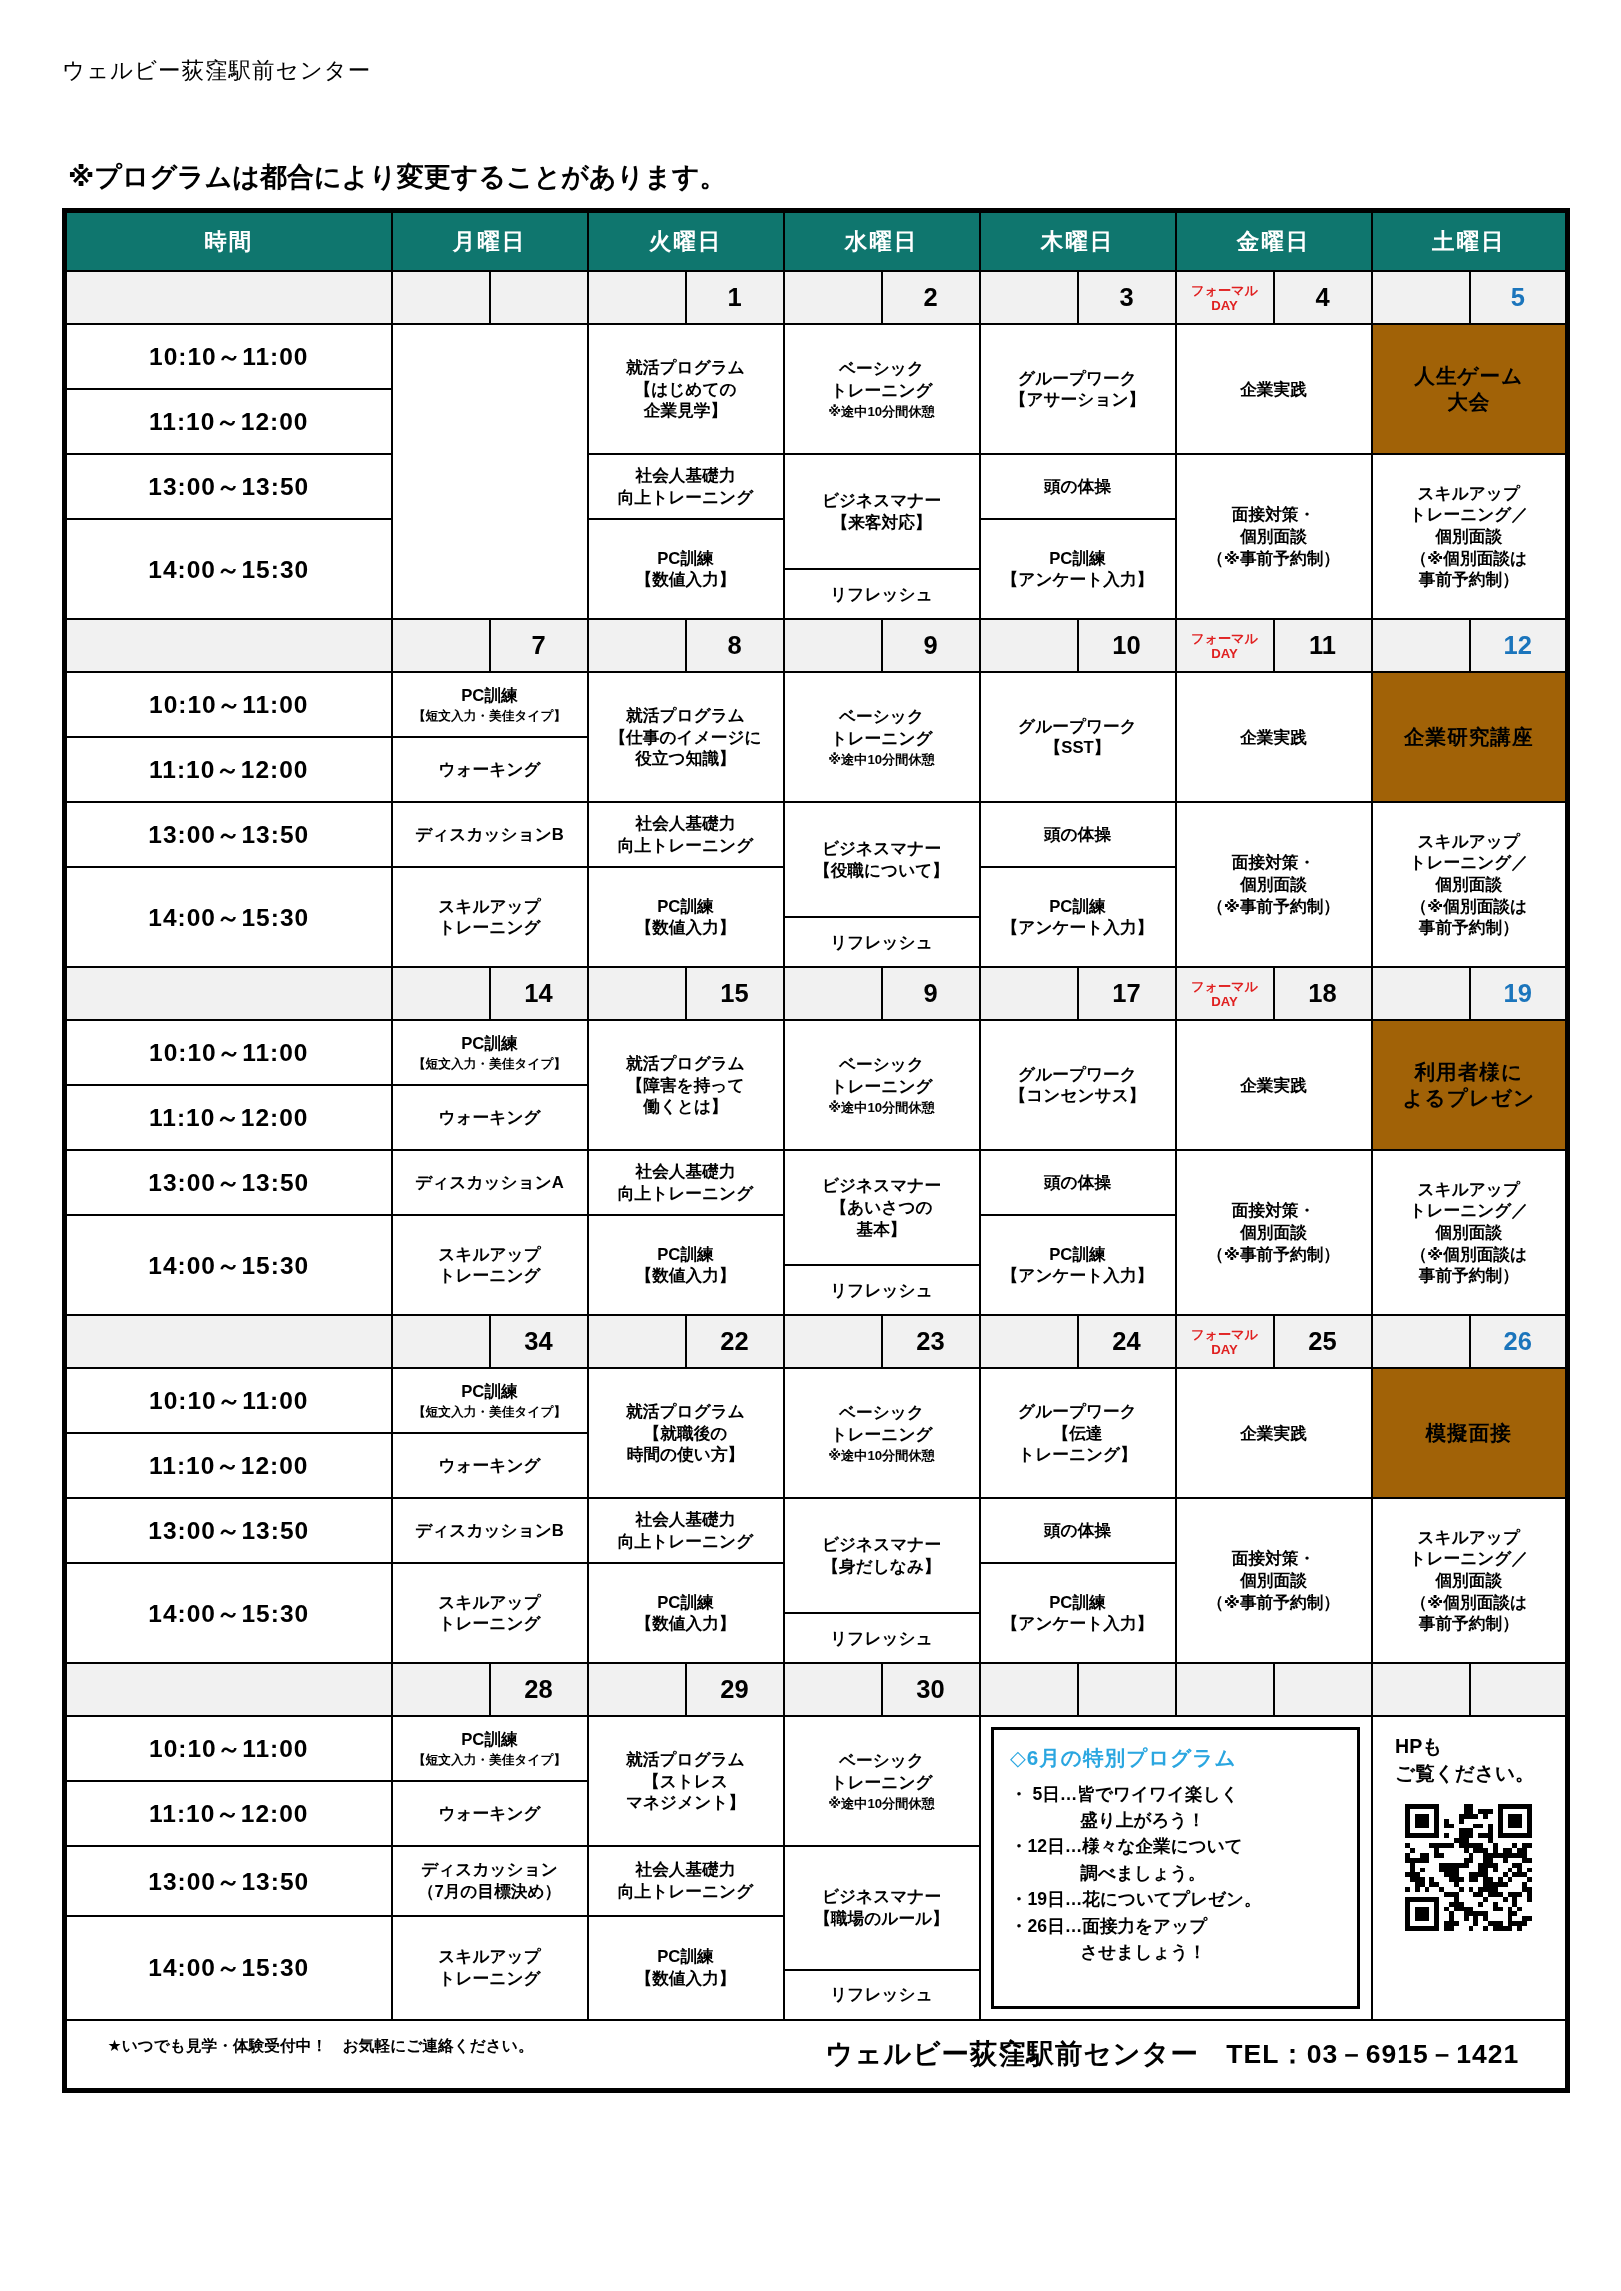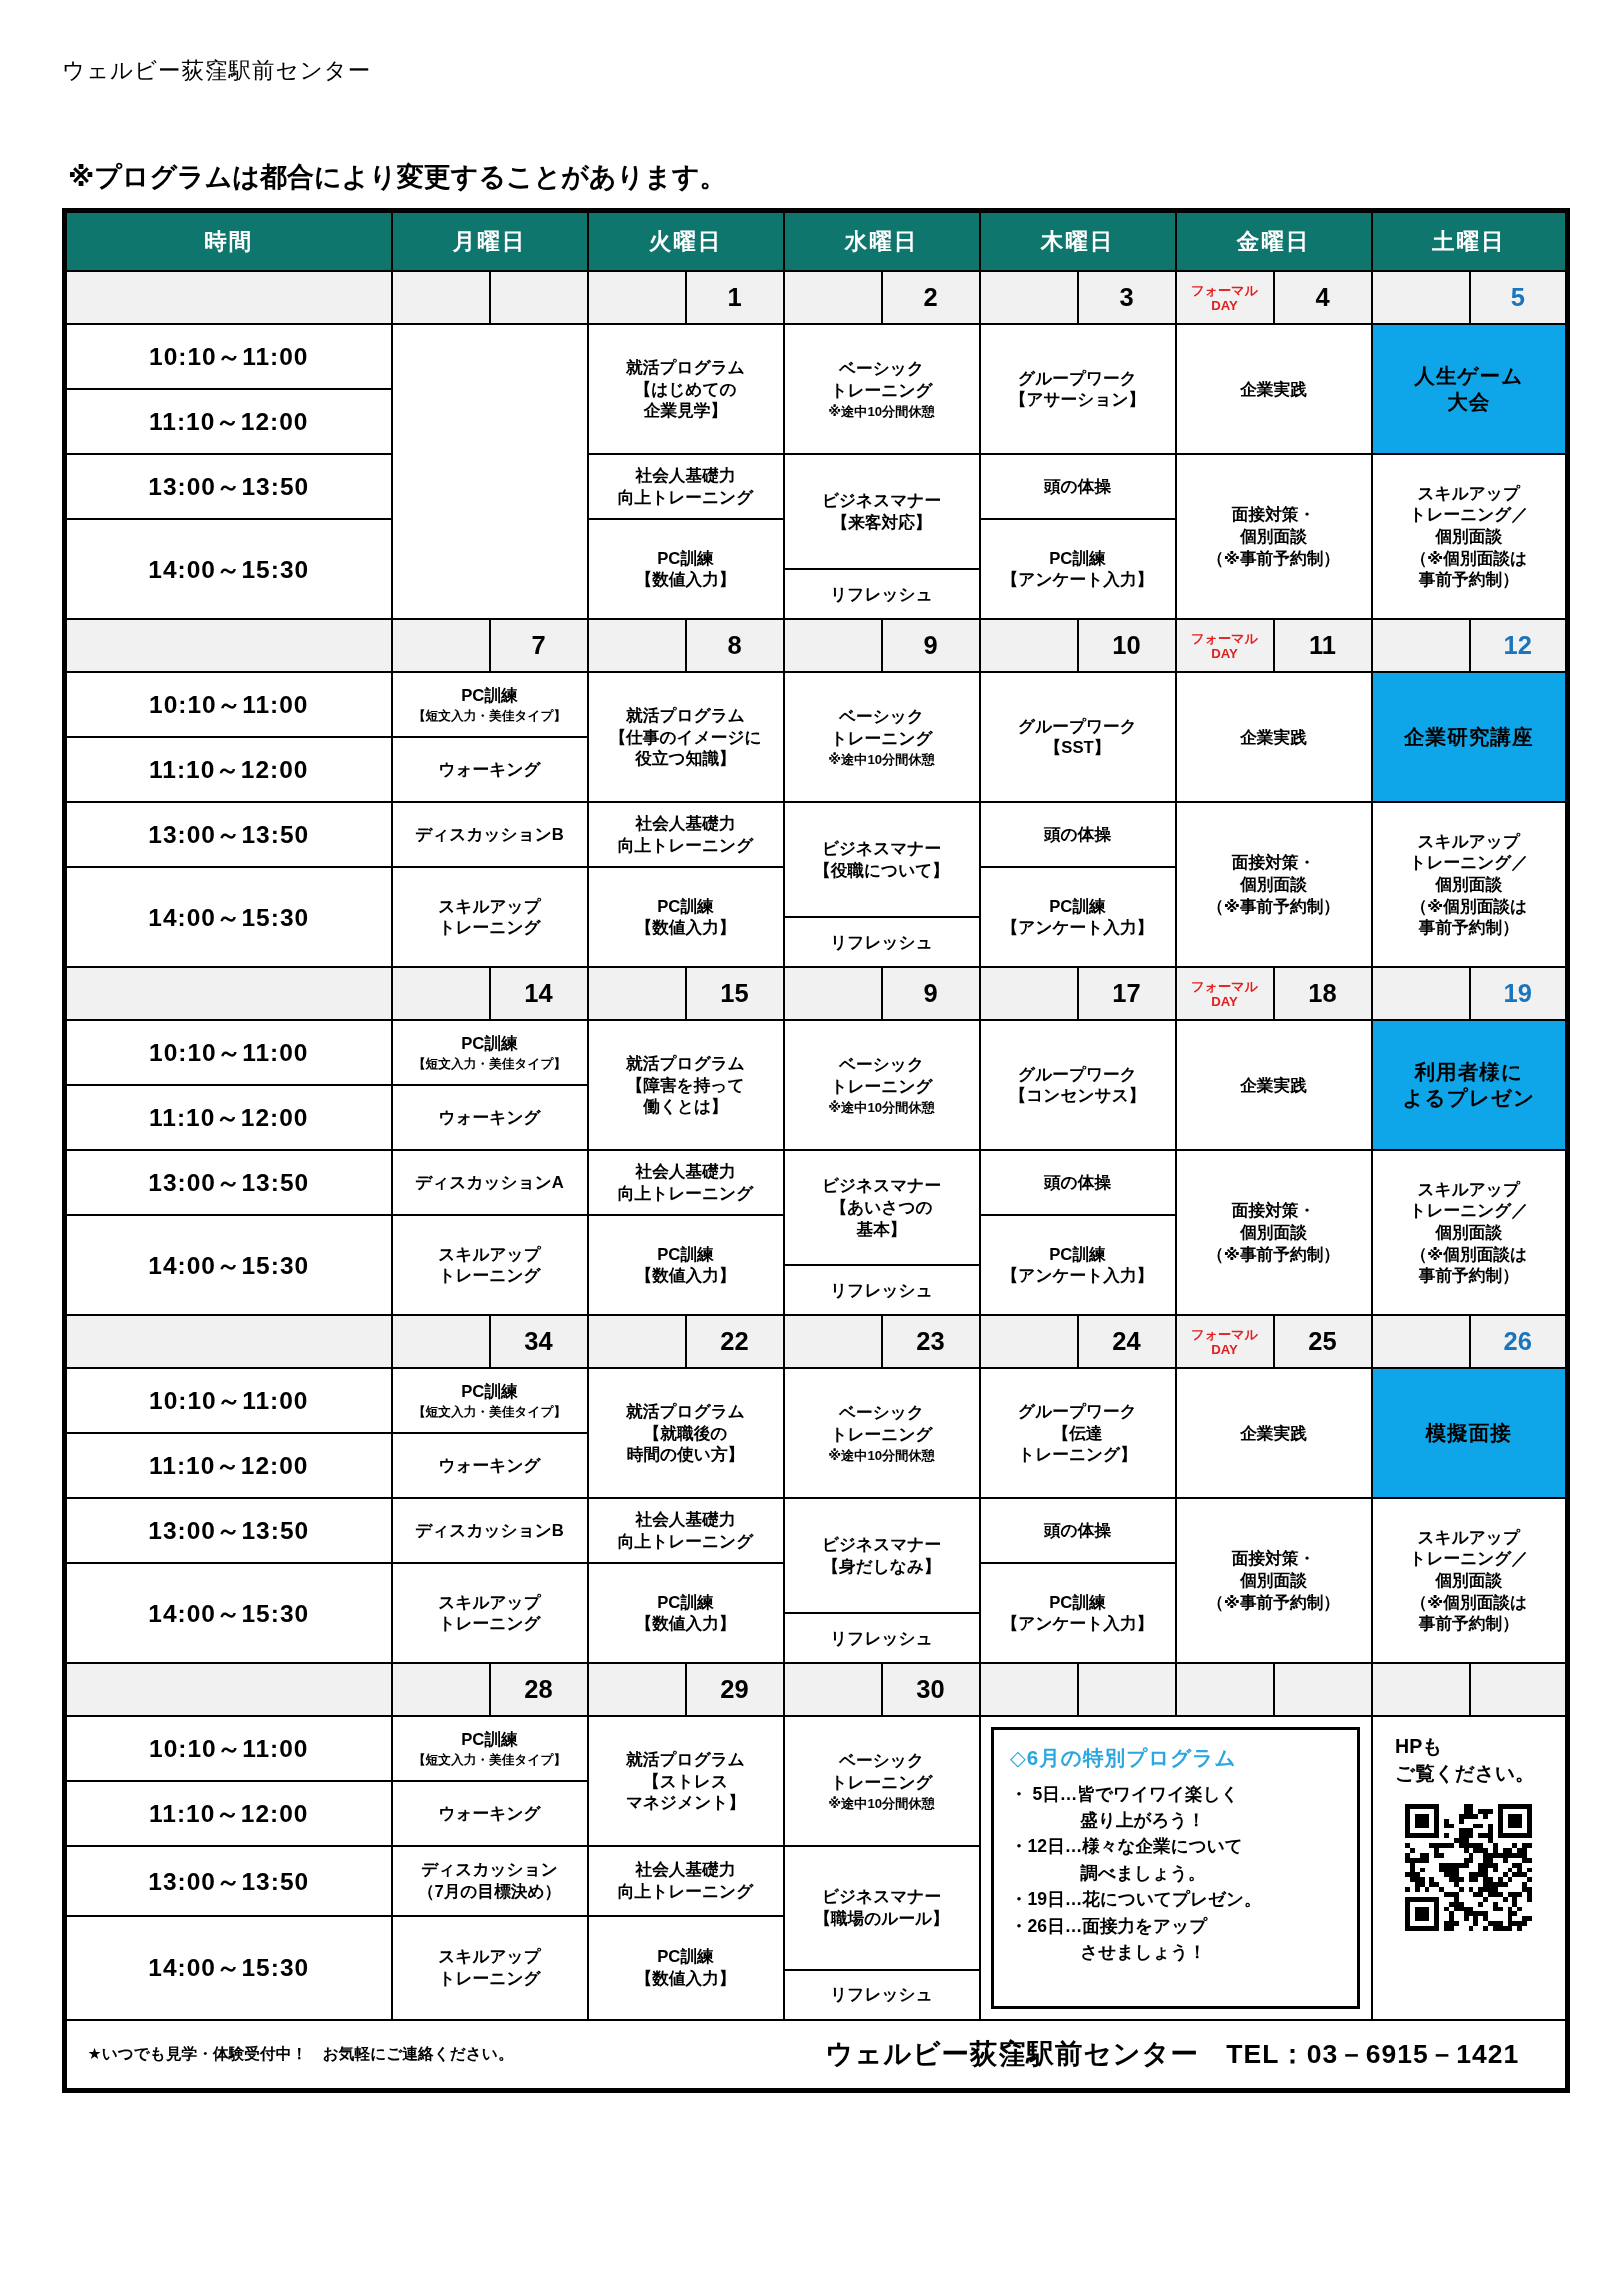--- a/index.html
+++ b/index.html
@@ -21,39 +21,39 @@
   thead th{background:#0f766e;color:#fff;font-size:22.5px;font-weight:700;height:55px;letter-spacing:2px;}
   tr.daterow td{background:#f1f1f1;height:49px;}
   tr.r1,tr.r2,tr.r3{height:65px;}
   tr.r4a,tr.r4b{height:50px;}
 
   .time{font-size:24.5px;font-weight:700;letter-spacing:1px;}
   .prog{font-size:16.7px;font-weight:600;}
   .prog .main{display:block;white-space:pre-line;line-height:1.3;}
   .prog .sub{display:block;font-size:12.7px;font-weight:600;margin-top:1px;}
   .prog .rnote{display:block;font-size:13.2px;font-weight:600;margin-top:1px;}
-  .sat-ev{background:#0ea5e9;}
+  .sat-ev{background:#a16207;}
   .sat-ev .main{font-size:20.6px;font-weight:800;letter-spacing:1px;}
   .date-num{font-size:25.5px;font-weight:600;}
   .sat-date{color:#1b75bc;font-weight:700;}
   .formal{color:#e02020;font-size:13.2px;font-weight:700;white-space:pre-line;line-height:1.15;display:block;}
 
   
   .box-cell{vertical-align:top;margin-left:16px;}
   .box{border:3.9px solid #000;margin:8.8px 9.8px;padding:13.7px 9.8px 13.7px 15.7px;text-align:left;box-sizing:border-box;min-height:282px;}
   .box-title{color:#2aa6e0;font-size:20.6px;font-weight:800;margin-bottom:8.8px;letter-spacing:1px;}
   .box-item{font-size:17.6px;font-weight:700;white-space:pre-line;line-height:1.5;}
 
   .hp-cell{vertical-align:top;padding-top:15.7px;}
   .hp-text{text-align:left;padding-left:21.6px;font-size:19.6px;font-weight:600;white-space:pre-line;line-height:1.4;}
   .qr{margin:15.7px auto 0 auto;width:127px;height:127px;}
 
   
   .footrow td{height:65px;}
-  .foot{display:flex;align-items:center;padding:0 11.8px 0 19.6px;}
+  .foot{display:flex;align-items:flex-start;padding:0 11.8px 0 19.6px;margin-left:20px;}
   .foot-left{font-size:15.7px;font-weight:700;white-space:nowrap;}
   .foot-center{font-size:27.4px;font-weight:800;margin-left:auto;letter-spacing:1px;white-space:nowrap;}
   .foot-tel{font-size:26.5px;font-weight:700;margin-left:27.4px;margin-right:33px;white-space:nowrap;letter-spacing:1px;}
 </style>
 </head>
 <body>
 
 <div class="top">
   <div class="center-name-top">ウェルビー荻窪駅前センター</div>
 </div>

